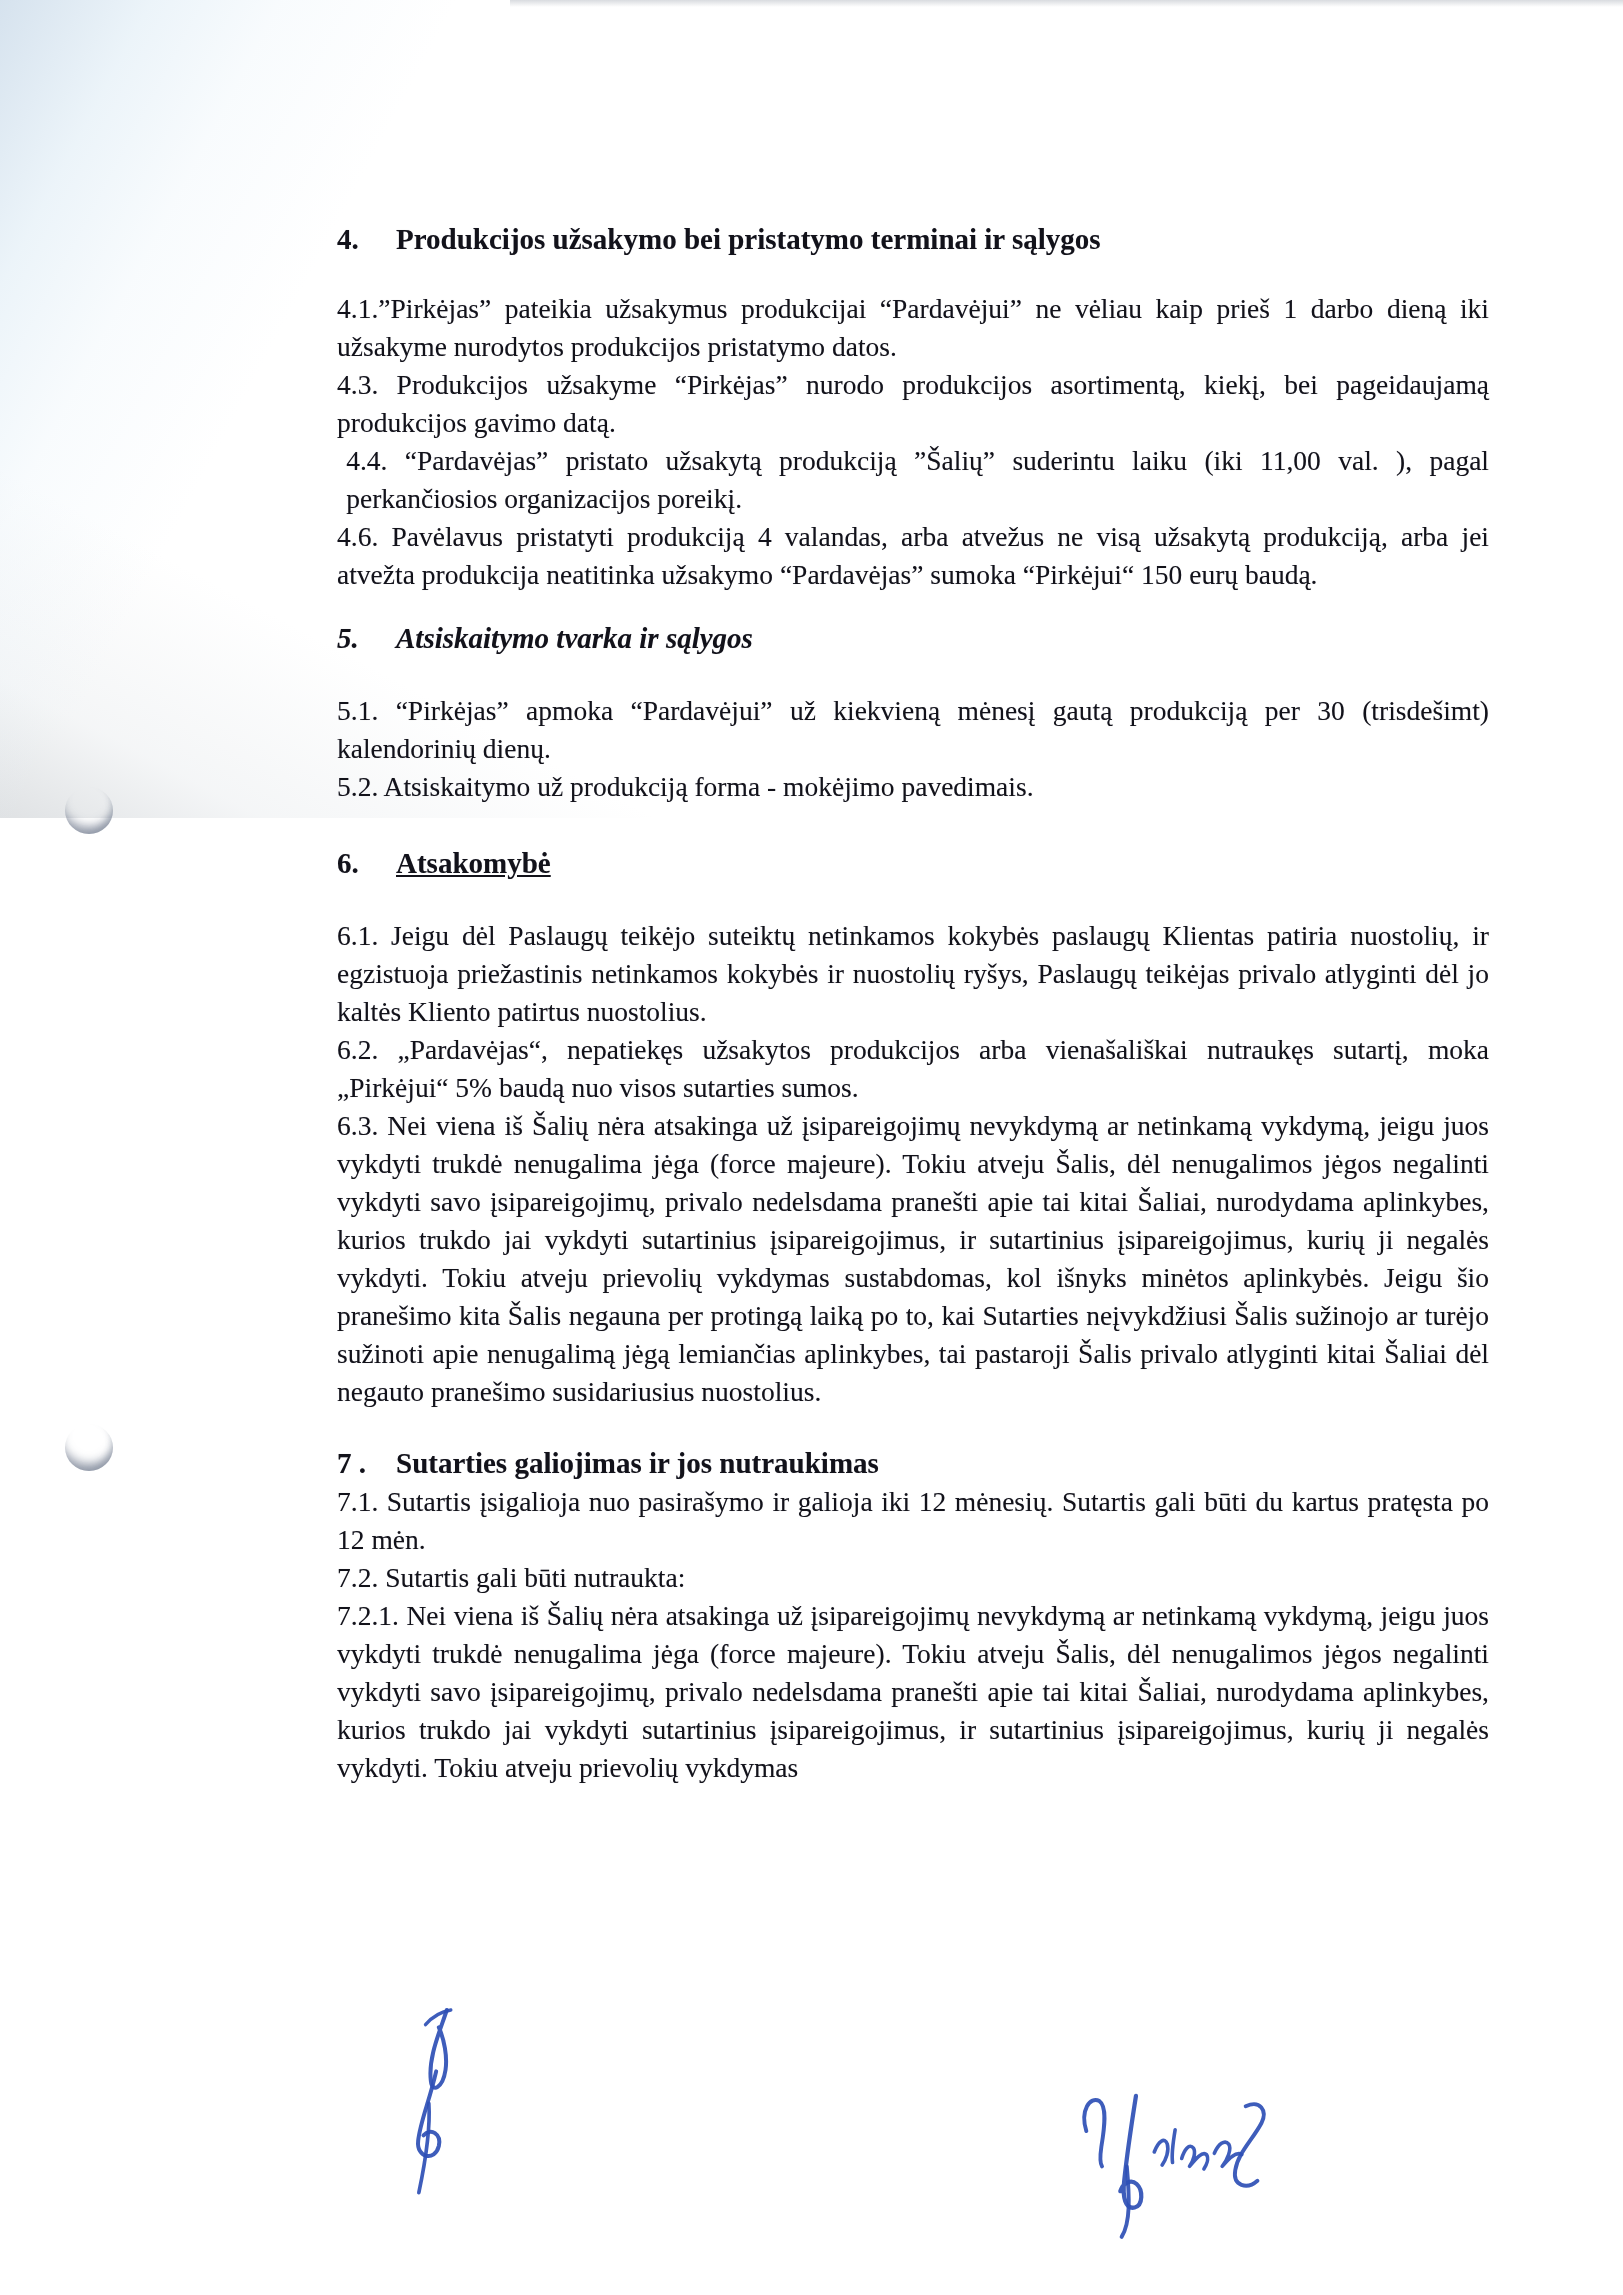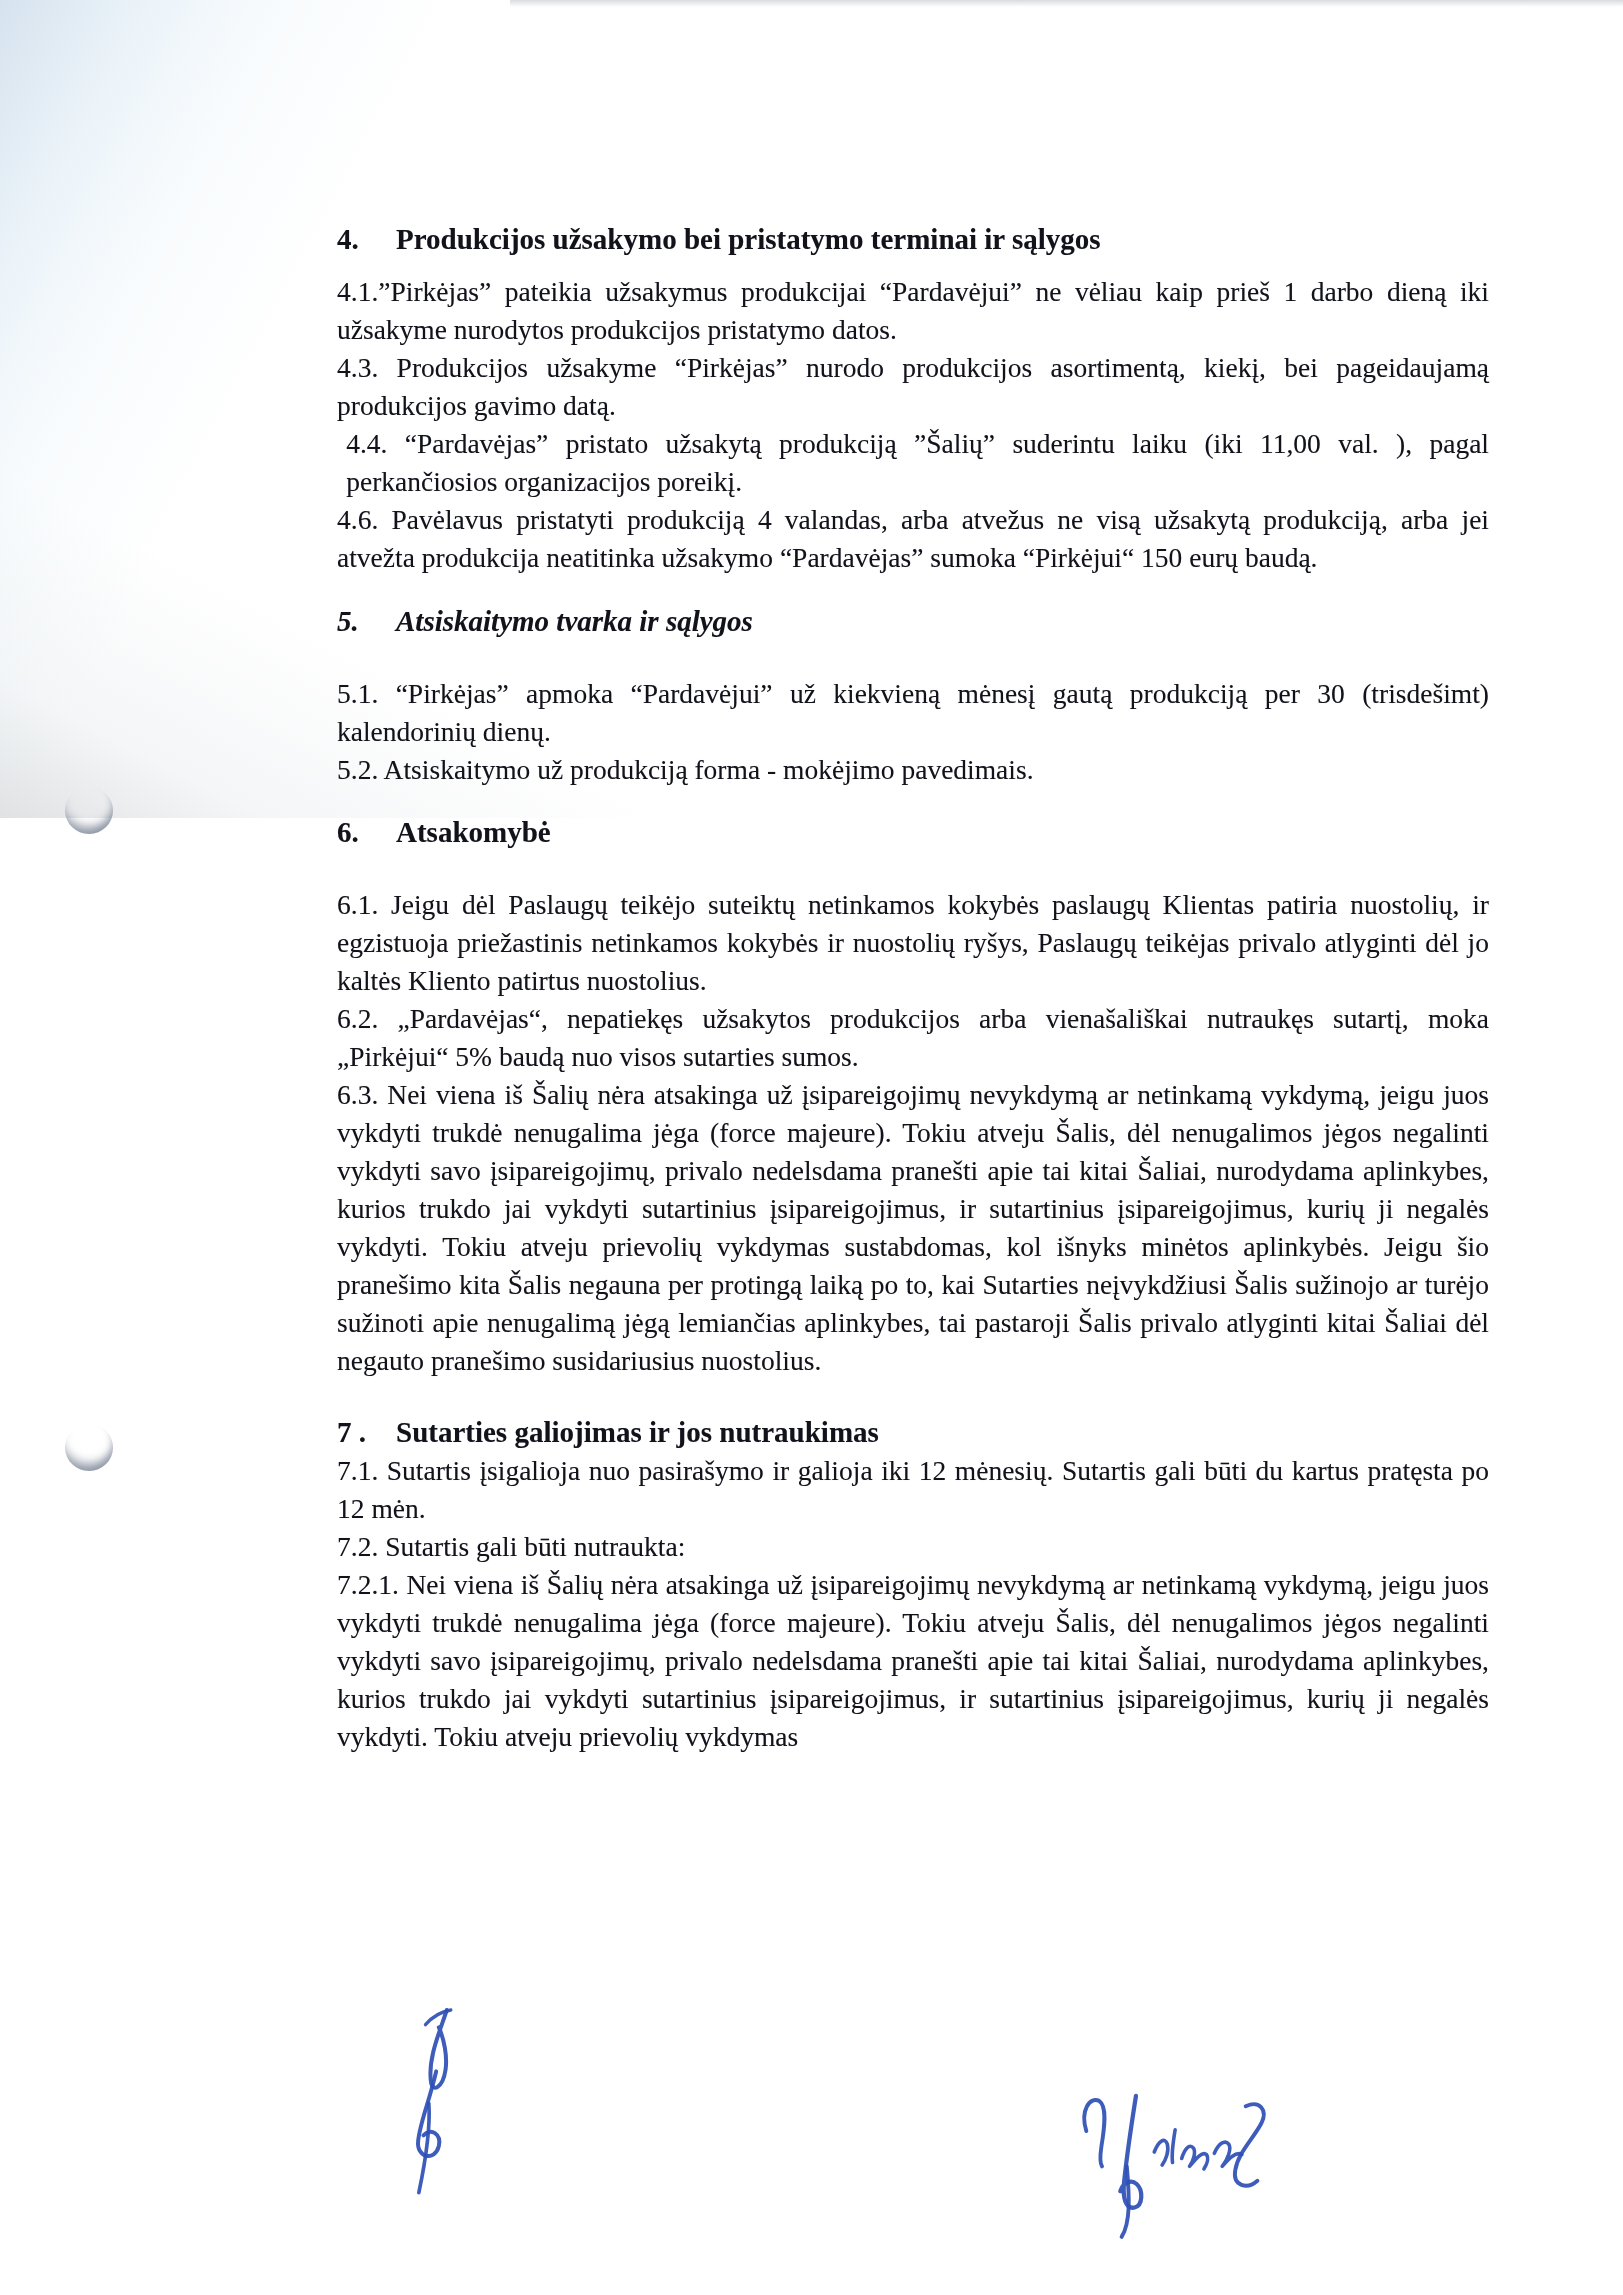--- a/index.html
+++ b/index.html
@@ -40,24 +40,24 @@
     text-align:justify;
     text-shadow:0 0 0.7px rgba(10,10,40,0.28);
   }
   .sec-head{
     font-weight:bold;font-size:29px;line-height:39px;
     text-align:left;margin:0;
   }
   .sec-head .num{display:inline-block;min-width:59px;}
   #head-4{margin-top:213px;}
   #head-5{margin-top:25px;font-style:italic;}
-  #head-6{margin-top:24px;}
+  #head-6{margin-top:38px;text-decoration:underline;}
   #head-7{margin-top:33px;margin-bottom:0;}
   .para{margin:0;}
-  .first-after-head{margin-top:14px;}
+  .first-after-head{margin-top:31px;}
   .first-after-head-5{margin-top:34px;}
   .first-after-head-6{margin-top:34px;}
   .indent-sm{padding-left:9.2px;}
   .signature{position:absolute;pointer-events:none;}
   .sig-left{left:361px;top:2002px;width:141px;height:200px;}
   .sig-right{left:1073px;top:2088px;width:203px;height:160px;}
   .signature svg path{
     fill:none;stroke:#2e4fb5;stroke-linecap:round;stroke-linejoin:round;opacity:0.92;
   }
 </style>

